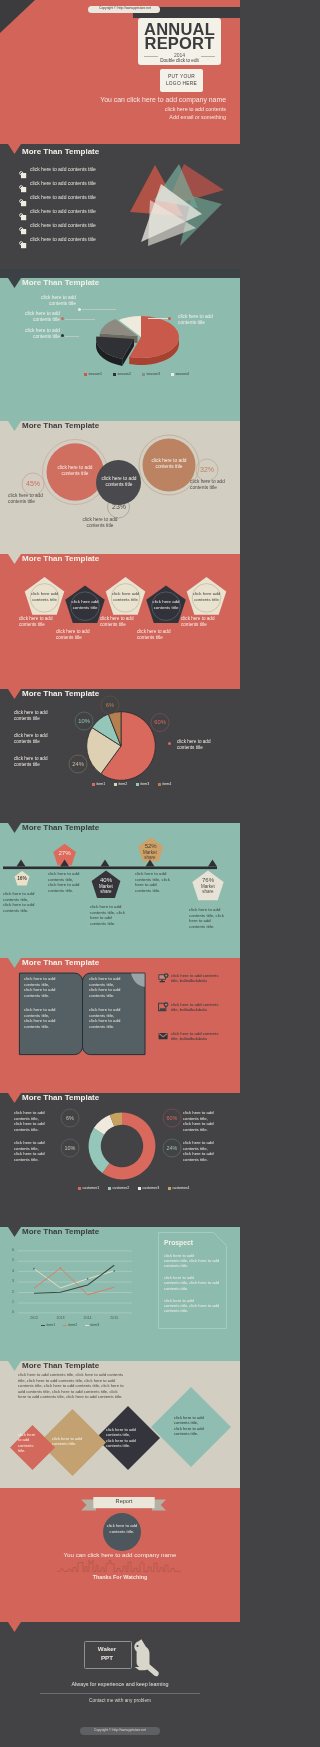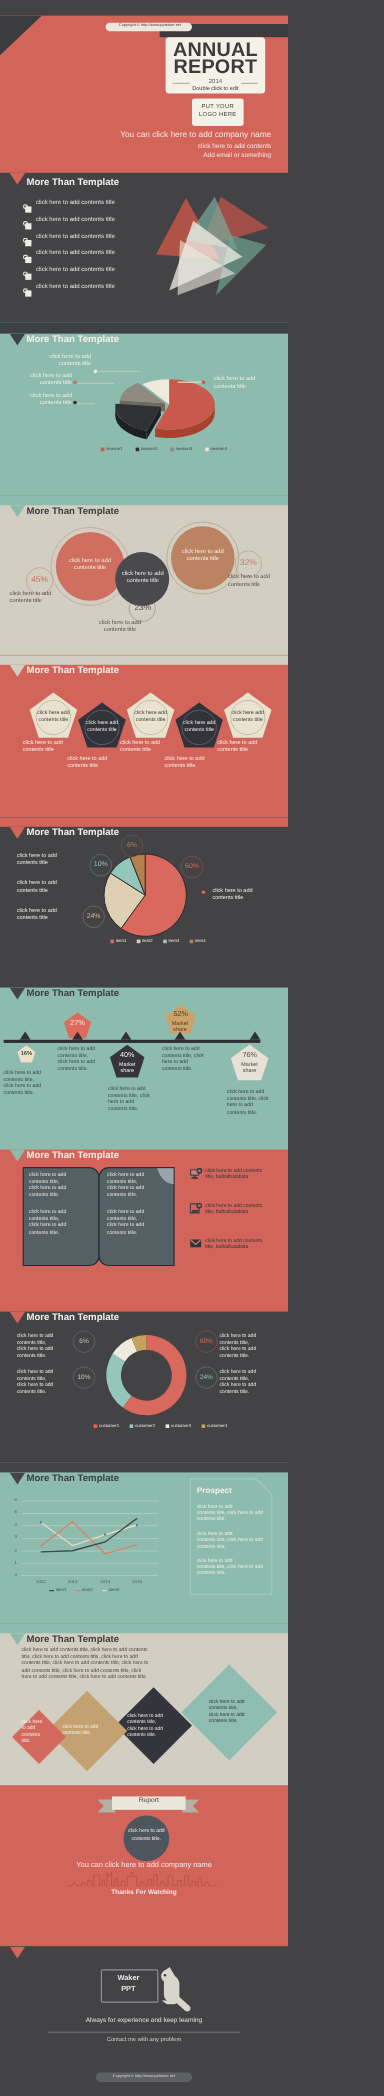--- a/index.html
+++ b/index.html
@@ -15,21 +15,21 @@
   .sect{position:absolute;font-weight:bold;font-size:8px;white-space:nowrap;}
   .sect-w{color:#f4f1e8;}
   .sect-d{color:#3c3c3e;}
   .nw{white-space:nowrap;}
 </style>
 </head>
 <body>
 
 <div class="deck">
 
-<div class="slide s-red" style="top:13px;height:144px;">
+<div class="slide s-red" style="top:0;height:144px;">
   <svg style="left:0;top:0;" width="40" height="36">
         <polygon points="0,0 35,0 0,33" fill="#3c3c3e"></polygon>
       </svg>
   <div class="abs" style="left:133px;top:7px;width:107px;height:11px;background:#3c3c3e;"></div>
   <div class="abs" style="left:88px;top:5.5px;width:72px;height:7.5px;background:#ece8de;border-radius:4px;"></div>
   <div class="abs nw" style="left:90px;top:6.3px;width:70px;font-size:3.3px;color:#41383a;text-align:center;">Copyright © http://www.pptstore.net</div>
 
   <div class="abs" style="left:138px;top:18px;width:83px;height:47px;background:#f4f1e8;border-radius:3px;"></div>
   <div class="abs nw" style="left:138px;top:20px;width:83px;text-align:center;font-size:16.5px;font-weight:bold;color:#3c3c3e;letter-spacing:.2px;">ANNUAL</div>
   <div class="abs nw" style="left:138px;top:34px;width:83px;text-align:center;font-size:16.5px;font-weight:bold;color:#3c3c3e;letter-spacing:.2px;">REPORT</div>

